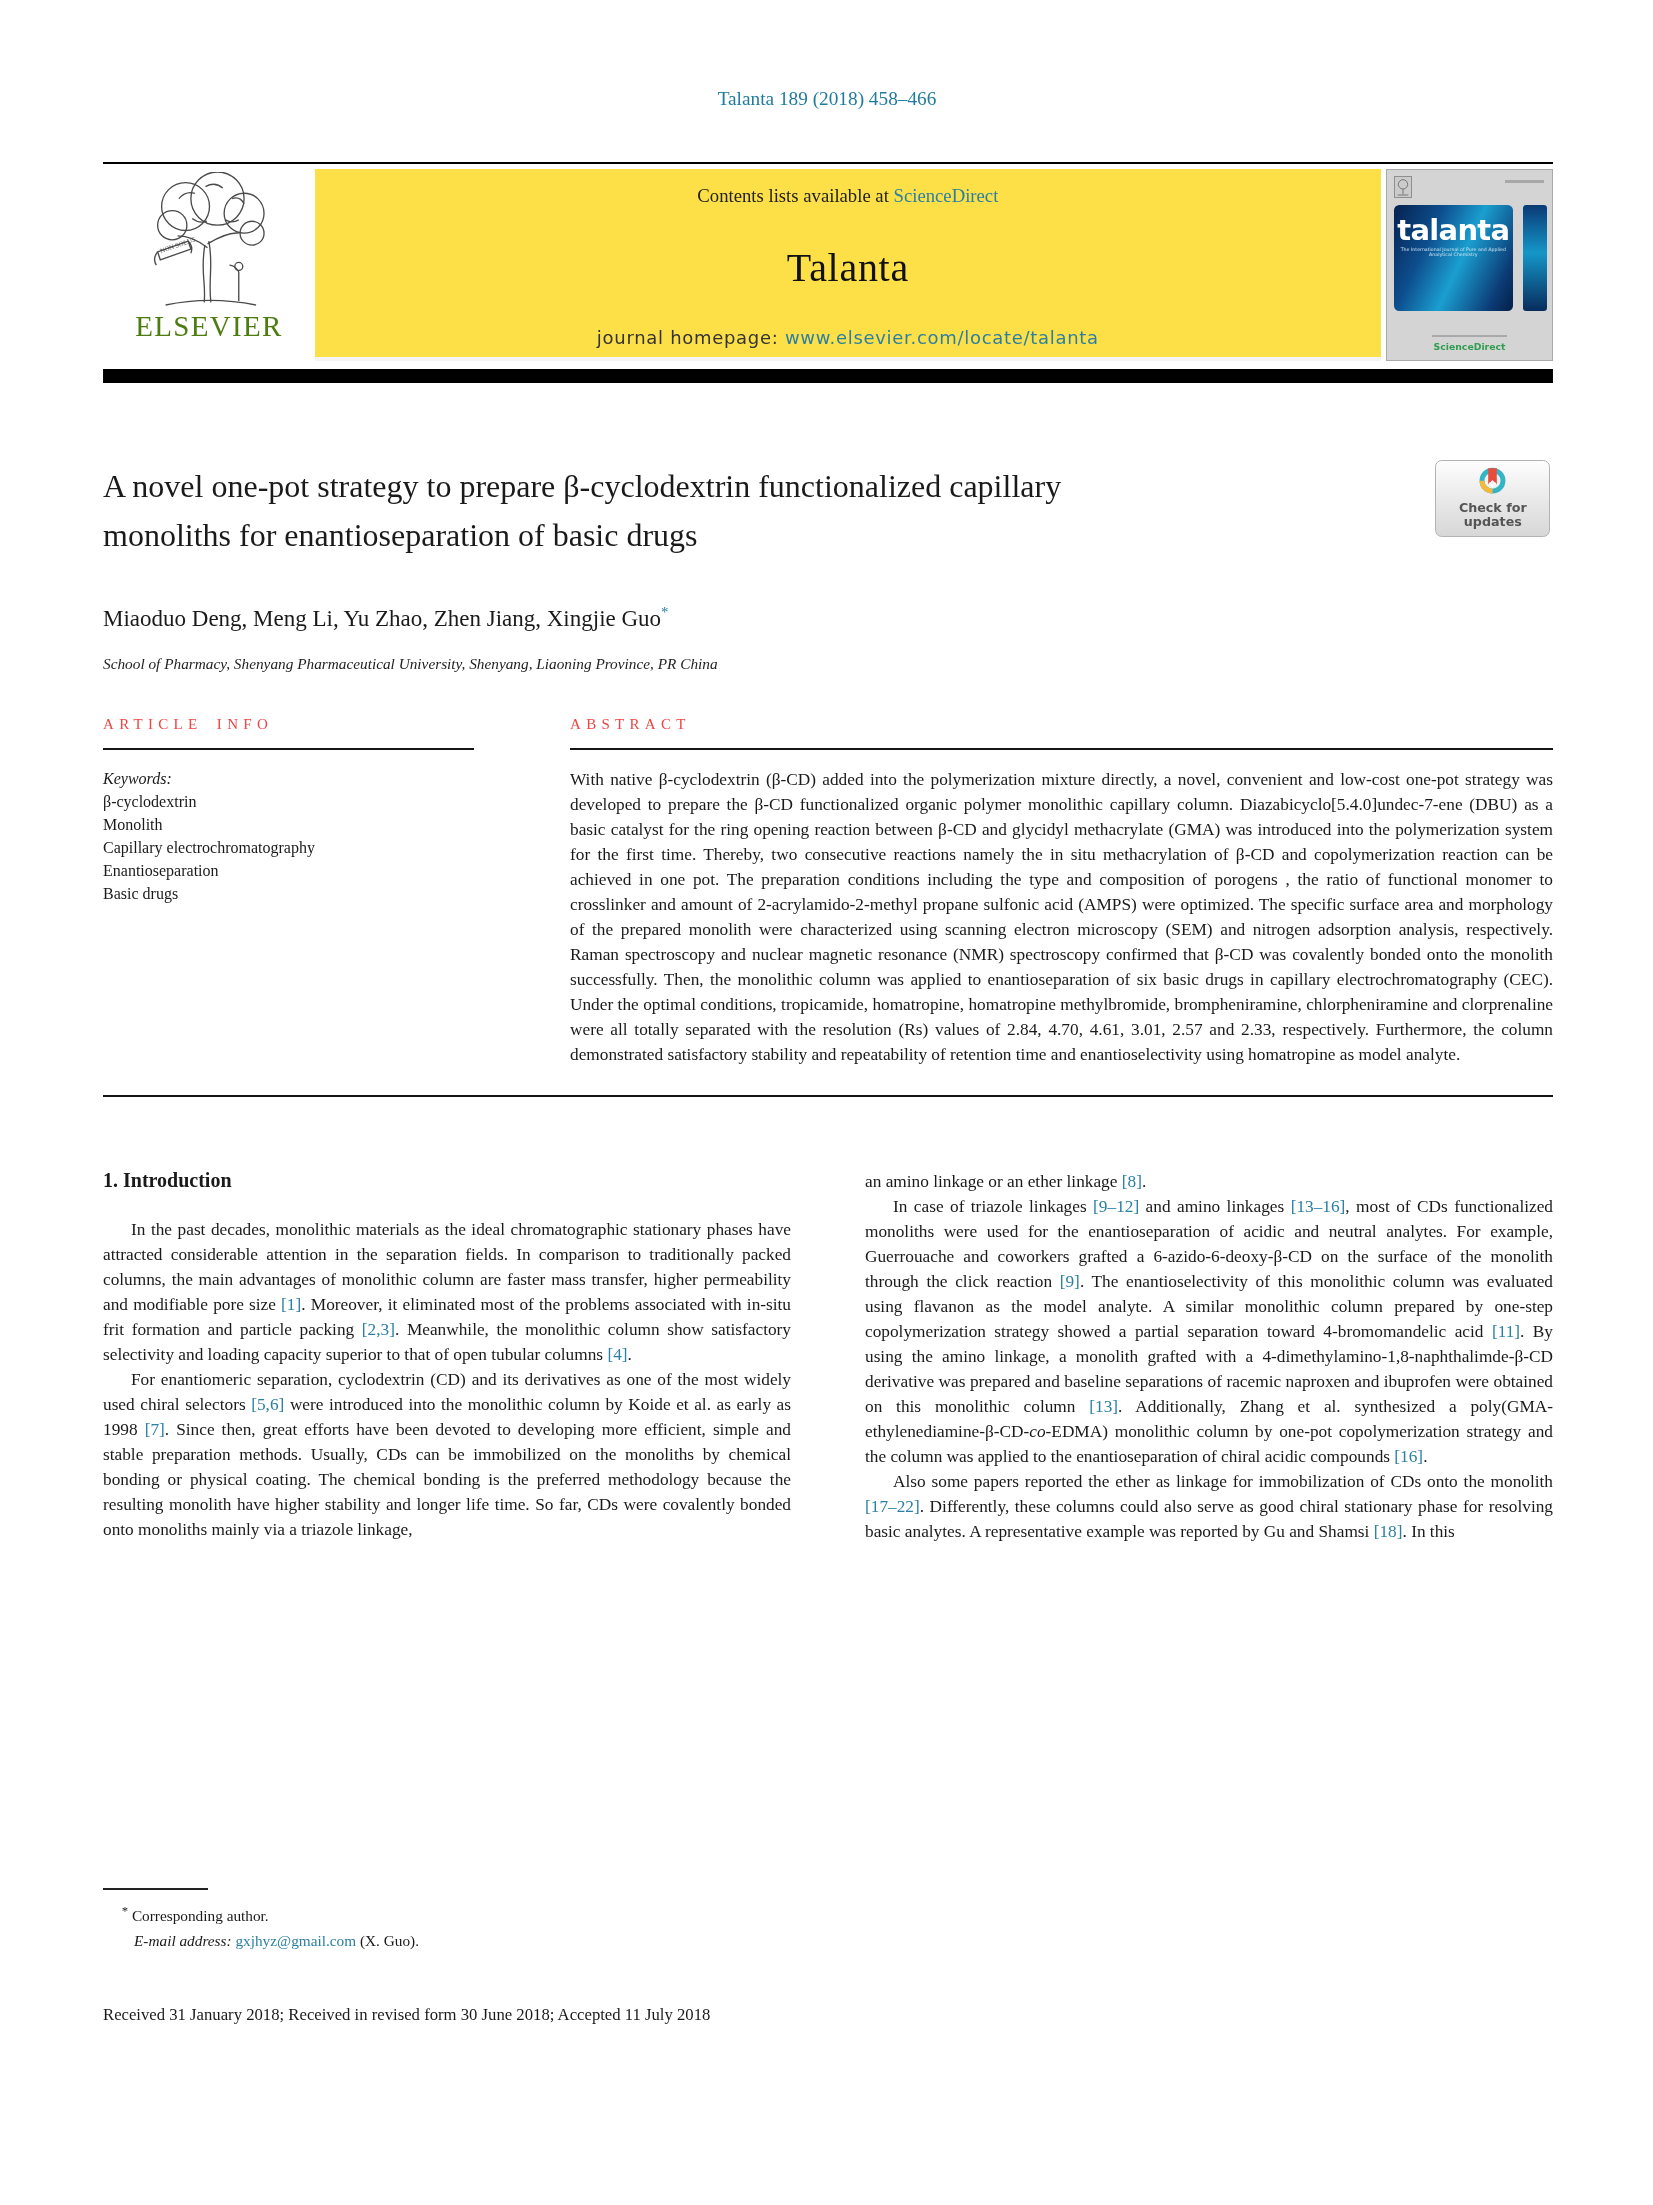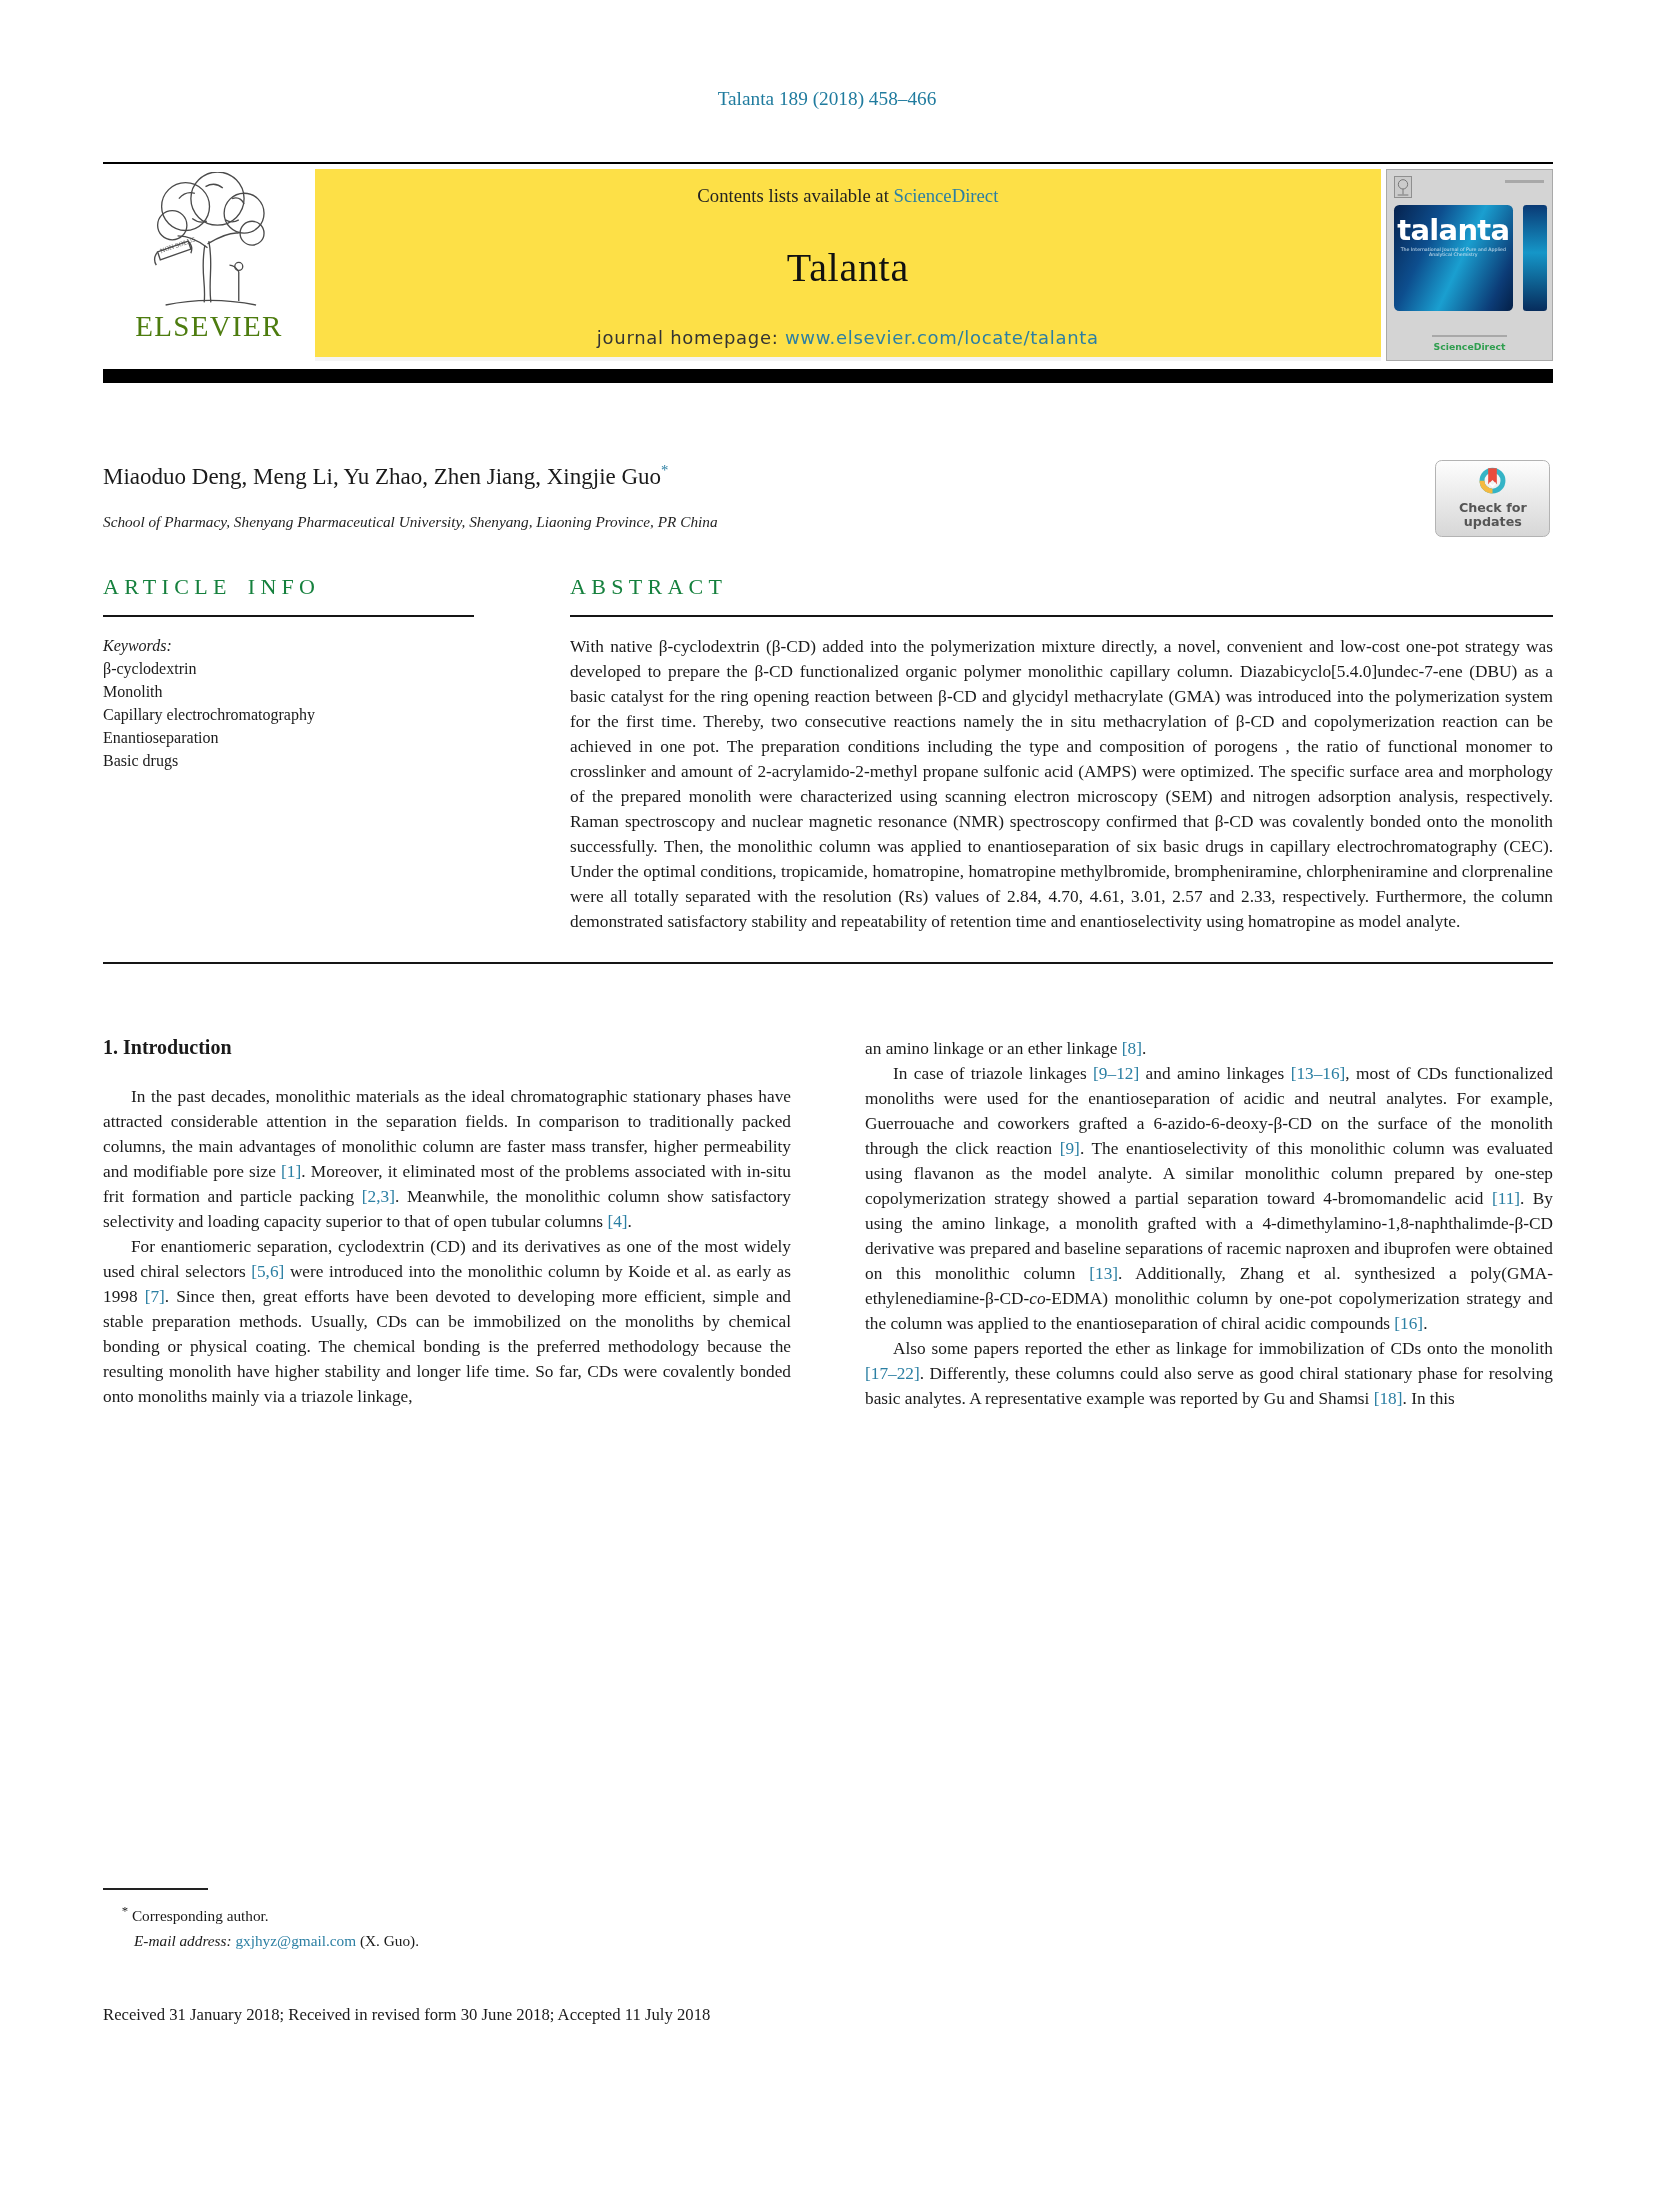--- a/index.html
+++ b/index.html
@@ -47,21 +47,21 @@
   .badge-icon{width:39px;height:37px;display:block;margin:0 auto;}
   .badge-text{font-family:"DejaVu Sans","Liberation Sans",sans-serif;font-size:12.7px;line-height:14px;font-weight:700;color:#555;white-space:pre-line;}
 
   .authors{margin:44px 101px 0 103px;font-size:23px;}
   .authors sup{font-size:14.7px;}
   .affiliation{margin:23px 101px 0 103px;font-style:italic;font-size:15.3px;color:#222;}
 
   .info-row{display:flex;margin:43px 101px 0 103px;}
   .info-col{width:371px;flex:none;}
   .abs-col{flex:1;margin-left:96px;}
-  .col-heading{font-size:22px;letter-spacing:5.3px;word-spacing:5.3px;color:#15803d;}
+  .col-heading{font-size:15px;letter-spacing:5.3px;word-spacing:5.3px;color:#ef4444;}
   .heading-rule{border-top:2px solid #151515;margin-top:14.7px;}
   .kw-label{margin-top:17.3px;font-style:italic;font-size:16px;line-height:23px;}
   .kw{font-size:16px;line-height:23px;}
   .abs-text{margin-top:17.3px;font-size:17.3px;line-height:25px;text-align:justify;}
 
   .body-rule{margin:28px 101px 0 103px;border-top:2px solid #151515;}
 
   .columns{display:flex;margin:72px 101px 0 103px;}
   .columns .col{width:688px;flex:none;}
   .columns .col + .col{margin-left:74px;}
@@ -137,20 +137,21 @@
       <div class="cover-foot">
         <div class="cover-avail"></div>
         <div class="cover-sd">ScienceDirect</div>
       </div>
     </div>
   </div>
 
   <div class="black-bar"></div>
 
   <div class="title-row">
+    <h1 class="title"><span>A novel one-pot strategy to prepare β-cyclodextrin functionalized capillary</span><br><span>monoliths for enantioseparation of basic drugs</span></h1>
     <div class="check-badge">
       <svg class="badge-icon" viewBox="0 0 60 60">
         <circle cx="30" cy="27" r="17" fill="none" stroke="#35b4c6" stroke-width="8"></circle>
         <path d="M13,27 A17,17 0 0 0 30,44" fill="none" stroke="#f5b940" stroke-width="8"></path>
         <path d="M23,7 h14 v26 l-7,-7 l-7,7 z" fill="#e84c3d"></path>
         <path d="M25,29 l5,5 l5,-5 l0,4 l-5,5 l-5,-5 z" fill="#ffffff"></path>
       </svg>
       <div class="badge-text">Check for
 updates</div>
     </div>

